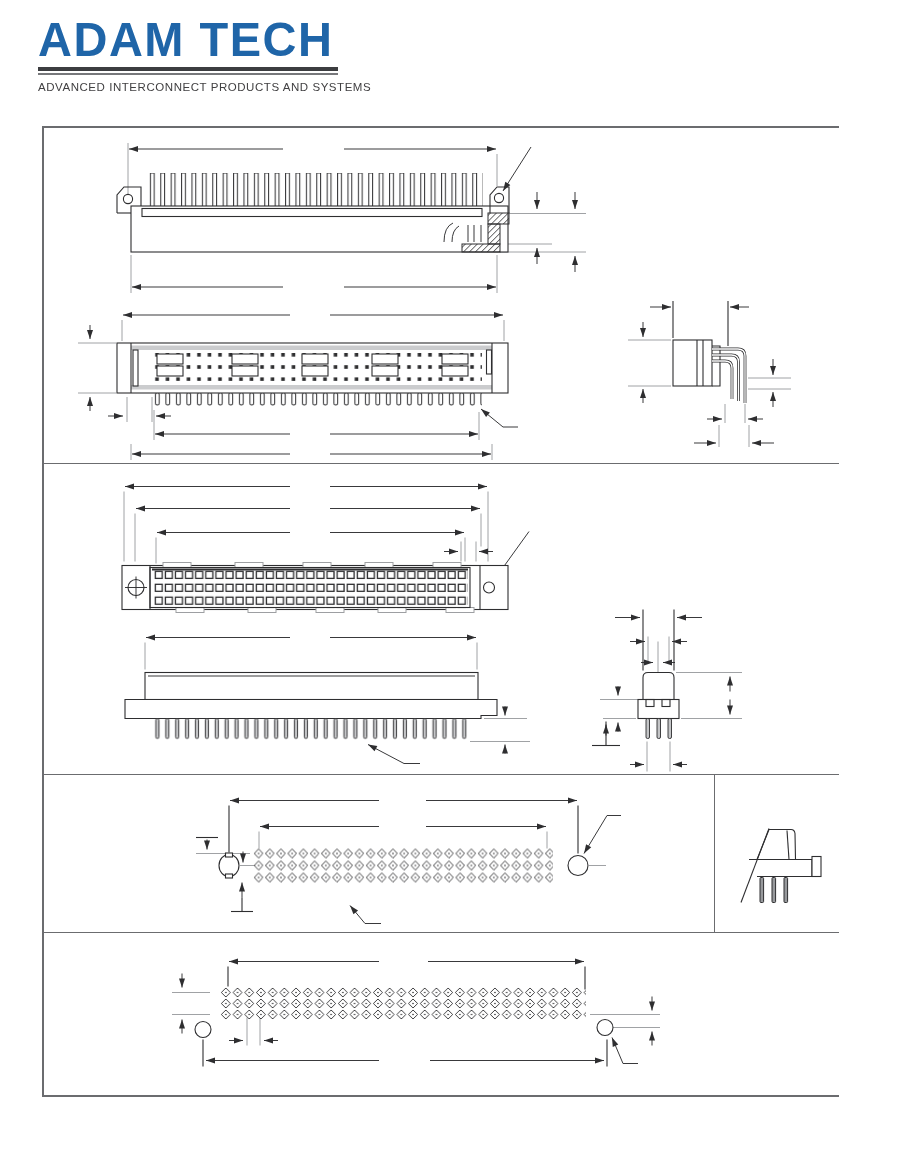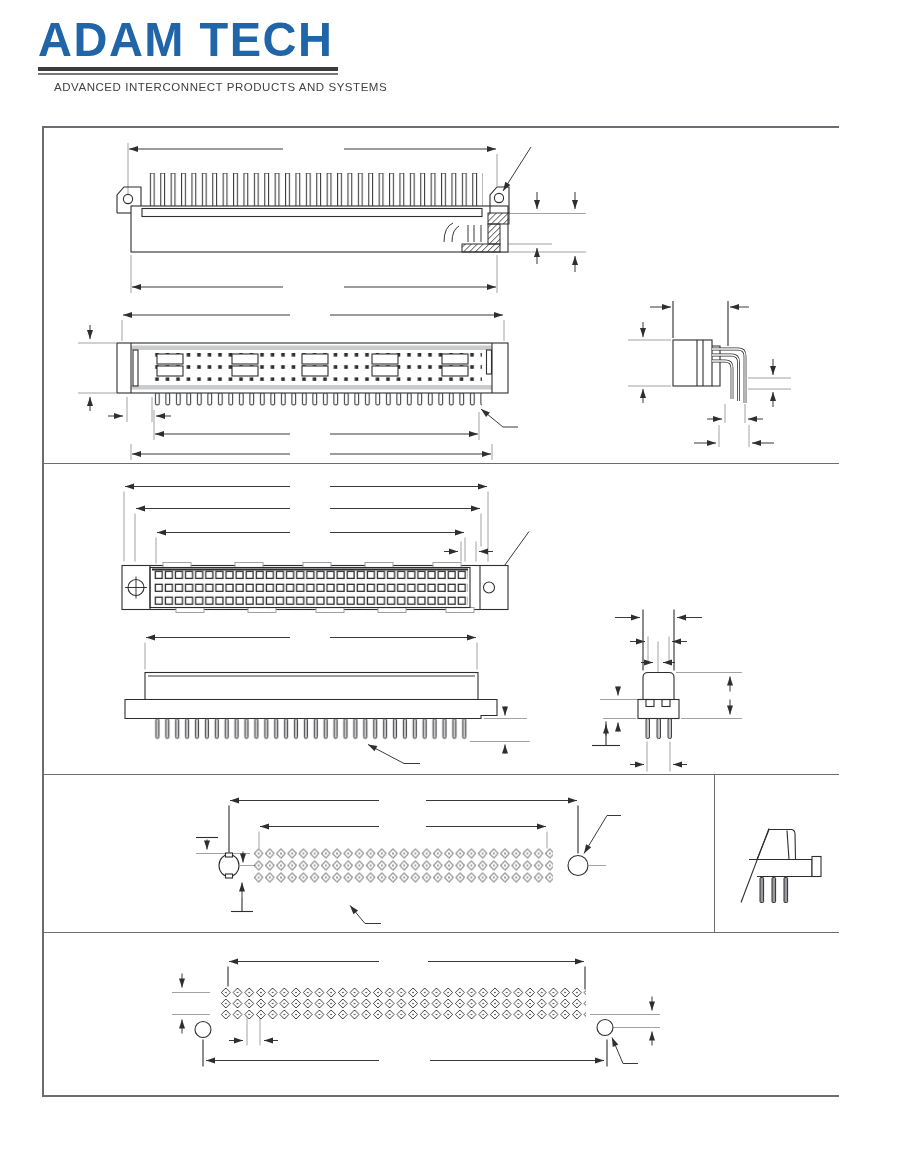--- a/index.html
+++ b/index.html
@@ -3,21 +3,21 @@
 <meta charset="utf-8">
 <style>
   html,body{margin:0;padding:0;background:#fff;}
   .page{position:relative;width:839px;height:1169px;background:#fff;overflow:hidden;
         font-family:"Liberation Sans",sans-serif;}
   .logo-block{position:absolute;left:38px;top:14px;width:300px;}
   .logo-text{font-size:47px;font-weight:700;letter-spacing:1.5px;color:#1f65a8;
              line-height:1.1;white-space:nowrap;transform:scaleY(1.02);}
   .logo-rule-a{height:4px;background:#3c3d40;margin-top:1px;}
   .logo-rule-b{height:2px;background:#77787b;margin-top:2px;}
-  .tagline{margin-top:6px;font-size:11.5px;letter-spacing:0.55px;color:#414042;white-space:nowrap;margin-left:16px;}
+  .tagline{margin-top:6px;font-size:11.5px;letter-spacing:0.55px;color:#414042;white-space:nowrap;}
   .frame{position:absolute;left:42px;top:126px;width:813px;height:971px;
          border:2px solid #6b6c6f;box-sizing:border-box;background:#fff;}
   .row{position:absolute;left:0;width:809px;box-sizing:border-box;}
   .row2,.row3,.row4{border-top:1.5px solid #6b6c6f;}
   .row1{top:0;height:335px;}
   .row2{top:335px;height:311px;}
   .row3{top:646px;height:158px;}
   .row4{top:804px;height:167px;}
   .cell{position:absolute;top:0;height:100%;box-sizing:border-box;}
   .cell-r{border-left:1.5px solid #6b6c6f;}

